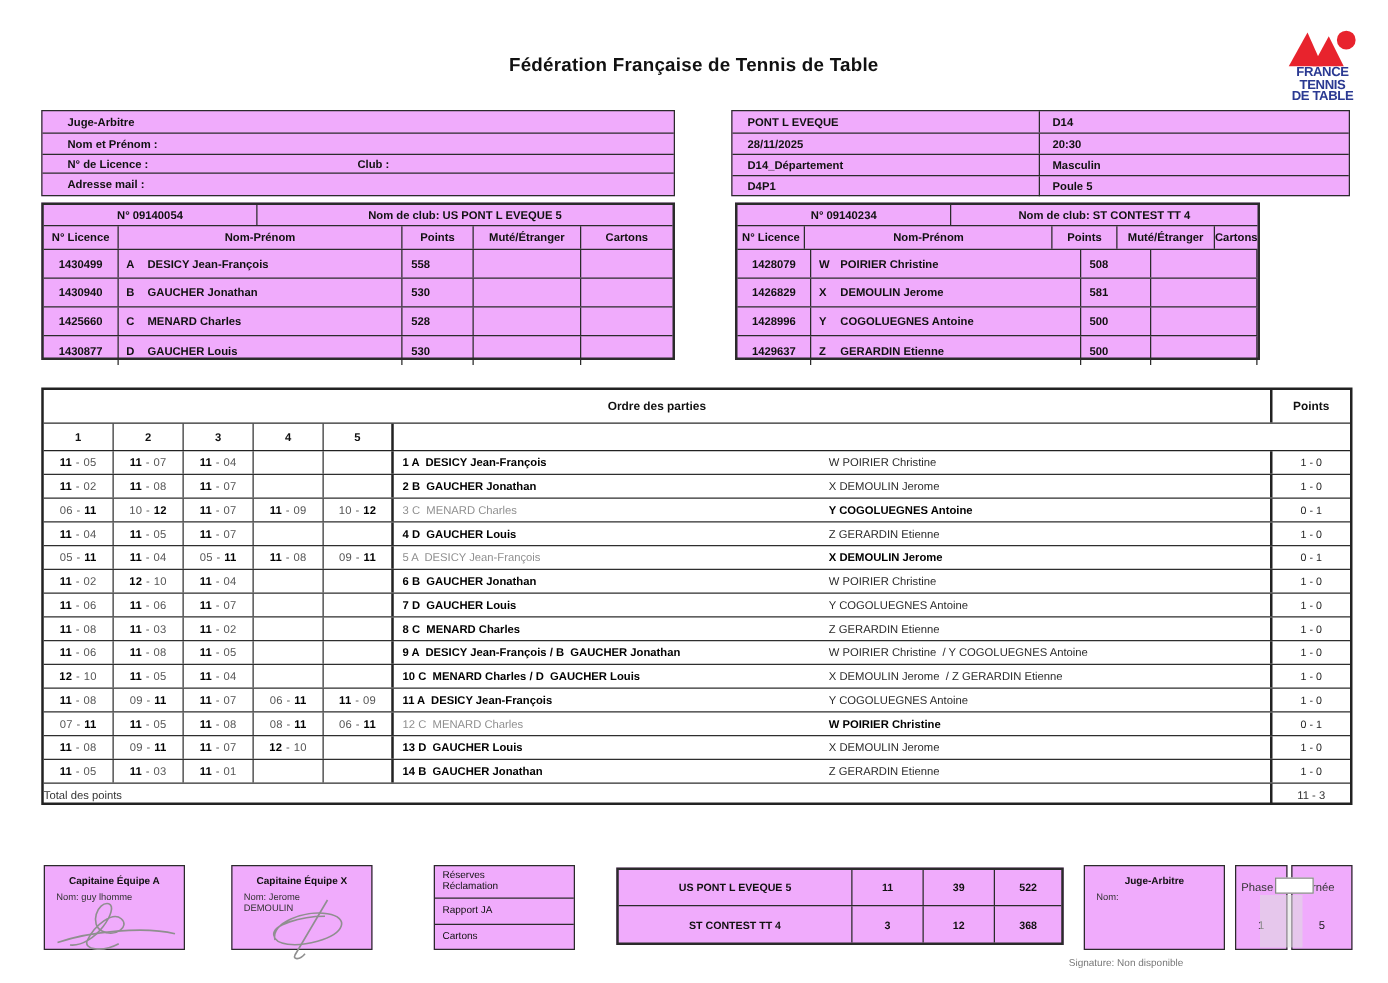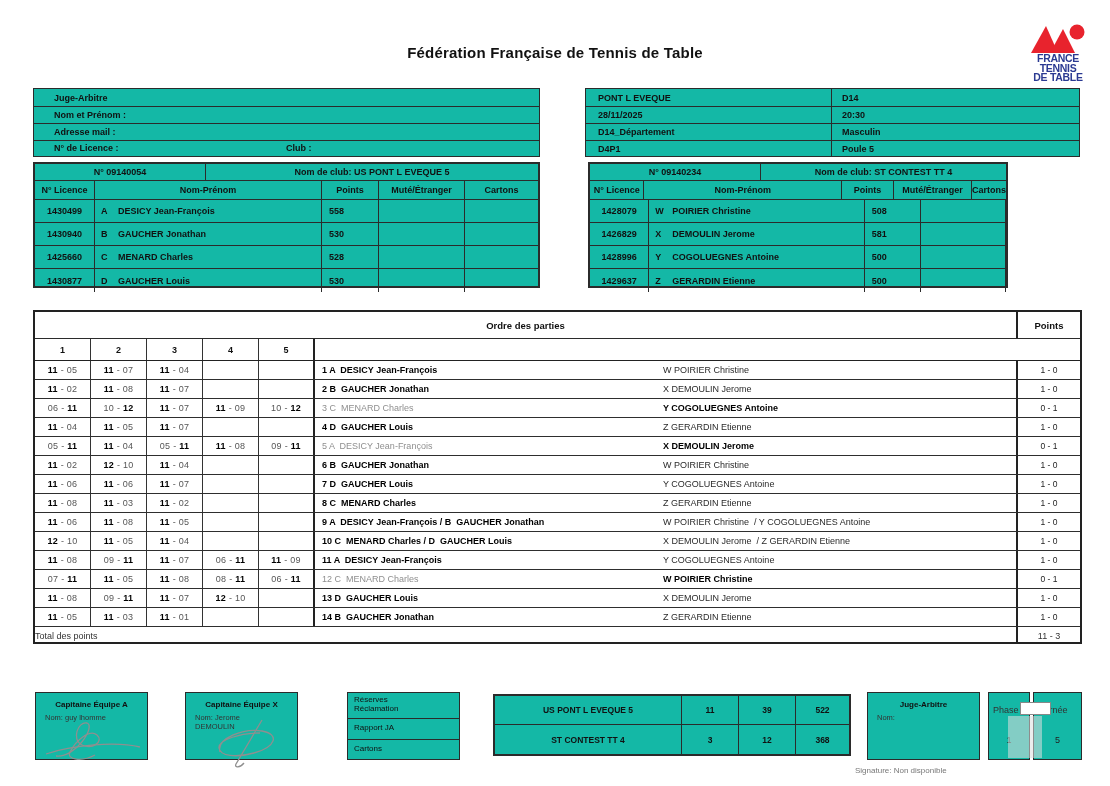--- a/index.html
+++ b/index.html
@@ -1,18 +1,18 @@
 <!DOCTYPE html>
 <html><head>
 <meta charset="utf-8">
 <style>
   html,body{margin:0;padding:0;background:#fff;}
   body{width:1110px;height:786px;position:relative;font-family:"Liberation Sans",sans-serif;color:#111;overflow:hidden;}
   .abs{position:absolute;box-sizing:border-box;}
-  .box{position:absolute;box-sizing:border-box;border:1.5px solid #2b2b2b;background:#14b8a6;}
+  .box{position:absolute;box-sizing:border-box;border:1.5px solid #2b2b2b;background:#f0abfc;}
   
   #page-title{left:0;top:44px;width:1110px;text-align:center;font-size:15px;font-weight:bold;letter-spacing:.2px;}
   
   #logo{left:1026px;top:22px;width:64px;text-align:center;}
   #logo svg{display:block;margin:0 auto;}
   #logo .logo-text{font-weight:bold;font-size:10.5px;line-height:9.5px;letter-spacing:-0.3px;}
   
   .hrow{box-sizing:border-box;border-top:1.2px solid #2b2b2b;display:flex;align-items:center;font-size:9px;font-weight:bold;}
   .hrow:first-child{border-top:none;}
   
@@ -93,27 +93,27 @@
   </div>
 </div>
 
 <div class="box" style="left:33px;top:88px;width:507px;height:69px;">
   <div class="hrow" style="height:17px;padding-left:20px;">
       <span>Juge-Arbitre</span>
     </div>
   <div class="hrow" style="height:17px;padding-left:20px;">
       <span>Nom et Prénom :</span>
     </div>
+  <div class="hrow" style="height:15px;padding-left:20px;position:relative;">
+    <span>N° de Licence :</span>
+    <span style="position:absolute;left:252px;">Club :</span>
+  </div>
   <div class="hrow" style="height:17px;padding-left:20px;">
       <span>Adresse mail :</span>
     </div>
-  <div class="hrow" style="height:15px;padding-left:20px;position:relative;">
-    <span>N° de Licence :</span>
-    <span style="position:absolute;left:252px;">Club :</span>
-  </div>
 </div>
 
 <div class="box" style="left:585px;top:88px;width:495px;height:69px;">
   <div id="info-rows">
       <div class="hrow" style="height: 17px;">
         <div style="width: 245px; padding-left: 12px; box-sizing: border-box;">PONT L EVEQUE</div>
         <div style="flex: 1 1 0%; border-left: 1.2px solid rgb(43, 43, 43); padding-left: 10px; box-sizing: border-box; display: flex; align-items: center; height: 100%;">D14</div>
       </div>
       <div class="hrow" style="height: 17px;">
         <div style="width: 245px; padding-left: 12px; box-sizing: border-box;">28/11/2025</div>

